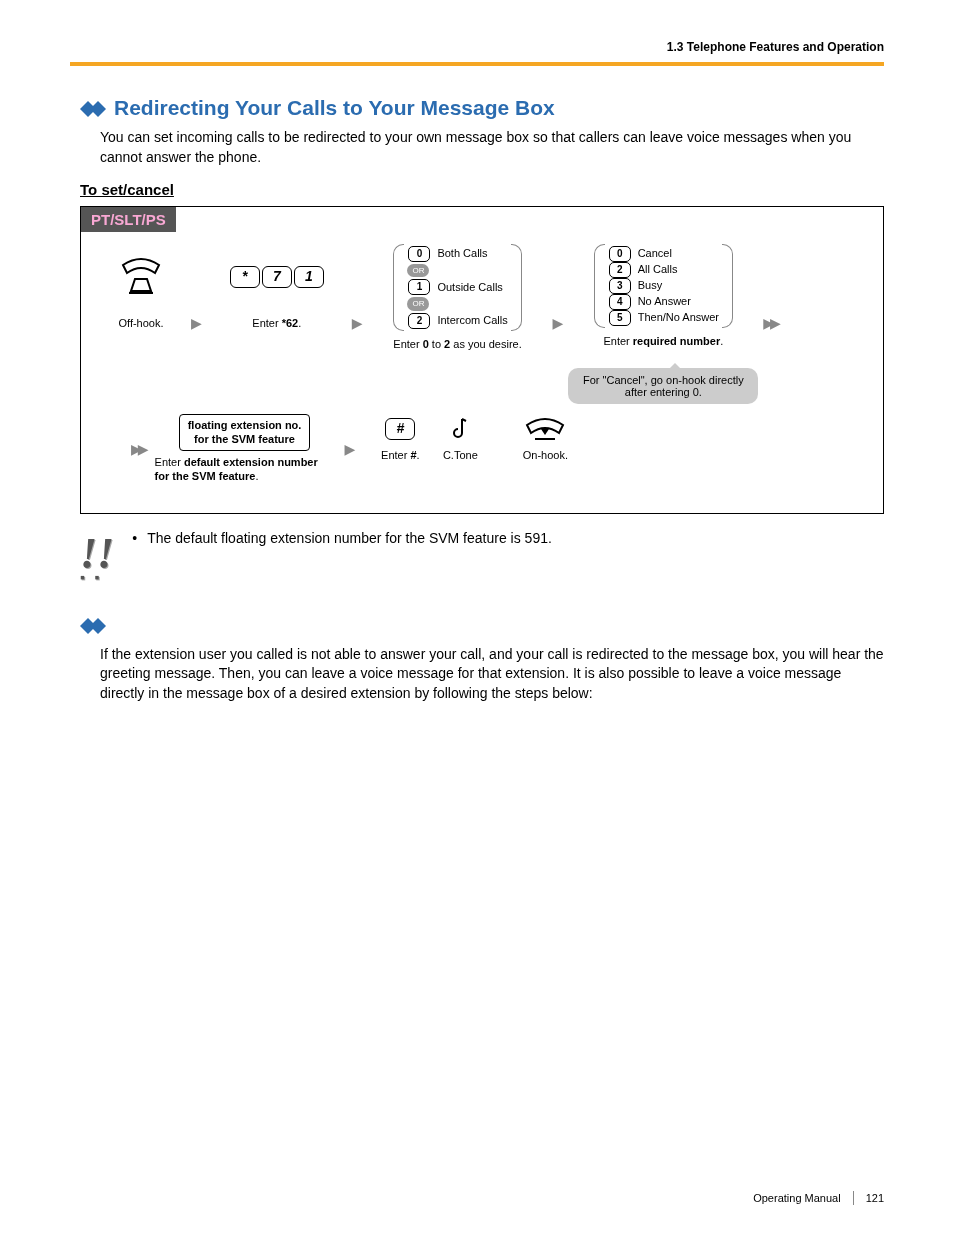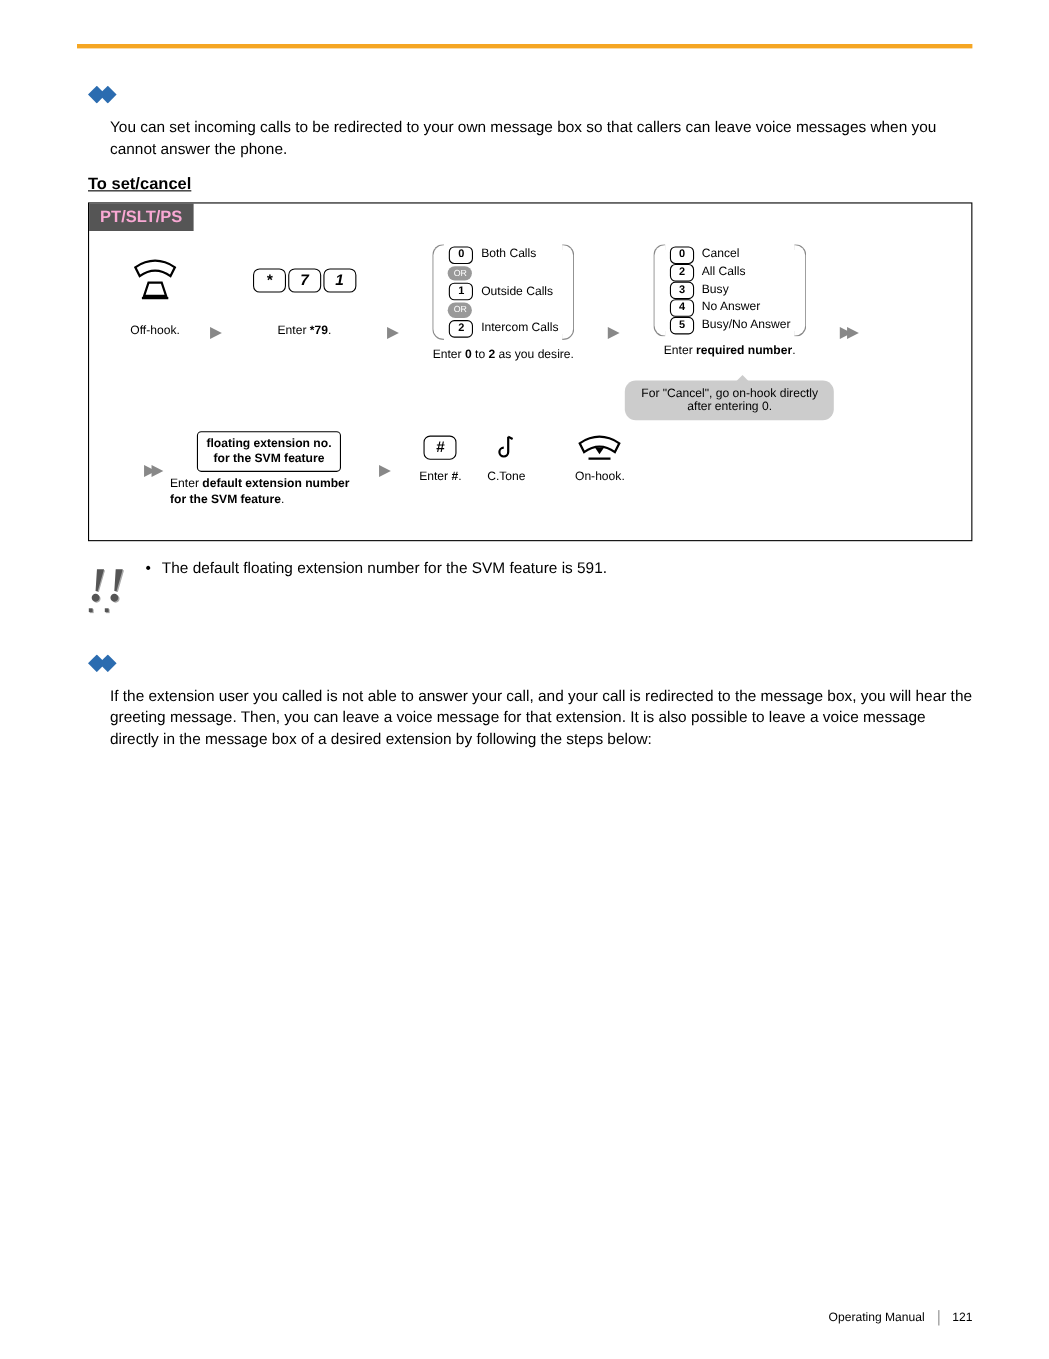--- a/index.html
+++ b/index.html
@@ -170,197 +170,198 @@
     display:flex;
     align-items:center;
     gap:12px;
   }
   .footer .divider { width:1px; height:14px; background:#888;}
 </style>
 </head>
 <body>
 
 <div class="page">
+  <div class="header-right">1.3 Telephone Features and Operation</div>
   <div class="rule"></div>
+
+  <div class="section-title">
+    <span class="dst">
+      <svg width="28" height="16">
+          <polygon points="8,0 16,8 8,16 0,8" fill="#2b6cb0"></polygon>
+          <polygon points="18,0 26,8 18,16 10,8" fill="#2b6cb0"></polygon>
+        </svg>
+    </span><span>Redirecting Your Calls to Your Message Box</span>
+  </div>
+  <div class="body-text">You can set incoming calls to be redirected to your own message box so that callers can leave voice messages when you cannot answer the phone.</div>
+  <div class="subhead">To set/cancel</div>
+
+  <div class="procbox">
+    <div class="tab">PT/SLT/PS</div>
+    <div class="proc-rows">
+
+      <div class="proc-row">
+
+        <div class="step" style="width:80px">
+          <div class="step-icon">
+            <svg width="48" height="40" viewBox="0 0 48 40">
+              <path d="M6 8 Q24 -4 42 8 L38 16 Q24 6 10 16 Z" fill="none" stroke="#000" stroke-width="2"></path>
+              <path d="M18 22 L30 22 L34 34 L14 34 Z" fill="none" stroke="#000" stroke-width="2"></path>
+              <line x1="12" y1="36" x2="36" y2="36" stroke="#000" stroke-width="2"></line>
+            </svg>
+          </div>
+          <div class="step-cap">Off-hook.</div>
+        </div>
+
+        <div class="arrow">▶</div>
+
+        <div class="step" style="width:130px">
+          <div class="step-icon">
+            <span class="key">*</span>
+              <span class="key">7</span>
+              <span class="key">1</span>
+          </div>
+          <div class="step-cap">
+            <span>Enter </span><b>*</b><b>62</b><span>.</span>
+          </div>
+        </div>
+
+        <div class="arrow">▶</div>
+
+        <div class="step" style="width:170px">
+          <div class="step-icon" style="height:auto;">
+            <div class="opt-group">
+              <div class="opt-row">
+                  <span class="key small">0</span>
+                  <span>Both Calls</span>
+                </div>
+              <div class="opt-row" style="justify-content:flex-start">
+                  <span class="or-pill">OR</span>
+                </div>
+              <div class="opt-row">
+                  <span class="key small">1</span>
+                  <span>Outside Calls</span>
+                </div>
+              <div class="opt-row" style="justify-content:flex-start">
+                  <span class="or-pill">OR</span>
+                </div>
+              <div class="opt-row">
+                  <span class="key small">2</span>
+                  <span>Intercom Calls</span>
+                </div>
+            </div>
+          </div>
+          <div class="step-cap">
+            <span>Enter </span><b>0</b><span> to </span><b>2</b><span> as you desire.</span>
+          </div>
+        </div>
+
+        <div class="arrow">▶</div>
+
+        <div class="step" style="width:180px">
+          <div class="step-icon" style="height:auto;">
+            <div class="opt-group">
+              <div class="opt-row">
+                  <span class="key small">0</span>
+                  <span>Cancel</span>
+                </div>
+              <div class="opt-row">
+                  <span class="key small">2</span>
+                  <span>All Calls</span>
+                </div>
+              <div class="opt-row">
+                  <span class="key small">3</span>
+                  <span>Busy</span>
+                </div>
+              <div class="opt-row">
+                  <span class="key small">4</span>
+                  <span>No Answer</span>
+                </div>
+              <div class="opt-row">
+                  <span class="key small">5</span>
+                  <span>Then/No Answer</span>
+                </div>
+            </div>
+          </div>
+          <div class="step-cap">
+            <span>Enter </span><b>required number</b><span>.</span>
+          </div>
+          <div class="callout">For "Cancel", go on-hook directly after entering 0.</div>
+        </div>
+
+        <div class="arrow dbl">▶▶</div>
+      </div>
+
+      <div class="proc-row" style="margin-top:10px">
+
+        <div class="arrow dbl" style="margin-left:30px">▶▶</div>
+
+        <div class="step" style="width:180px">
+          <div class="step-icon" style="height:auto">
+            <div class="float-box">
+              <div>floating extension no.</div>
+              <div>for the SVM feature</div>
+            </div>
+          </div>
+          <div class="step-cap" style="text-align:left; max-width:180px">
+            <span>Enter </span><b>default extension number for the SVM feature</b><span>.</span>
+          </div>
+        </div>
+
+        <div class="arrow">▶</div>
+
+        <div class="step" style="width:70px">
+          <div class="step-icon" style="height:30px">
+            <span class="key">#</span>
+          </div>
+          <div class="step-cap">
+            <span>Enter </span><b>#</b><span>.</span>
+          </div>
+        </div>
+
+        <div class="step" style="width:50px">
+          <div class="step-icon" style="height:30px">
+            <svg width="20" height="24">
+                <path d="M12 2 L12 16 A4 4 0 1 1 8 12" fill="none" stroke="#000" stroke-width="2"></path>
+                <path d="M12 2 L16 4" stroke="#000" stroke-width="2"></path>
+              </svg>
+          </div>
+          <div class="step-cap">C.Tone</div>
+        </div>
+
+        <div class="step" style="width:80px; margin-left:20px">
+          <div class="step-icon" style="height:30px">
+            <svg width="48" height="28" viewBox="0 0 48 28">
+              <path d="M6 10 Q24 -2 42 10 L38 18 Q24 8 10 18 Z" fill="none" stroke="#000" stroke-width="2"></path>
+              <polygon points="24,20 20,14 28,14" fill="#000"></polygon>
+              <line x1="14" y1="24" x2="34" y2="24" stroke="#000" stroke-width="2"></line>
+            </svg>
+          </div>
+          <div class="step-cap">On-hook.</div>
+        </div>
+
+      </div>
+    </div>
+  </div>
+
+  <div class="note-row">
+    <div class="note-mark">!!<span class="dots">▪ ▪</span></div>
+    <div class="note-text">
+      <span>•</span>
+      <span>The default floating extension number for the SVM feature is 591.</span>
+    </div>
+  </div>
 
   <div class="section-title">
     <span class="dst">
       <svg width="28" height="16">
           <polygon points="8,0 16,8 8,16 0,8" fill="#2b6cb0"></polygon>
           <polygon points="18,0 26,8 18,16 10,8" fill="#2b6cb0"></polygon>
         </svg>
     </span>
   </div>
-  <div class="body-text">You can set incoming calls to be redirected to your own message box so that callers can leave voice messages when you cannot answer the phone.</div>
-  <div class="subhead">To set/cancel</div>
-
-  <div class="procbox">
-    <div class="tab">PT/SLT/PS</div>
-    <div class="proc-rows">
-
-      <div class="proc-row">
-
-        <div class="step" style="width:80px">
-          <div class="step-icon">
-            <svg width="48" height="40" viewBox="0 0 48 40">
-              <path d="M6 8 Q24 -4 42 8 L38 16 Q24 6 10 16 Z" fill="none" stroke="#000" stroke-width="2"></path>
-              <path d="M18 22 L30 22 L34 34 L14 34 Z" fill="none" stroke="#000" stroke-width="2"></path>
-              <line x1="12" y1="36" x2="36" y2="36" stroke="#000" stroke-width="2"></line>
-            </svg>
-          </div>
-          <div class="step-cap">Off-hook.</div>
-        </div>
-
-        <div class="arrow">▶</div>
-
-        <div class="step" style="width:130px">
-          <div class="step-icon">
-            <span class="key">*</span>
-              <span class="key">7</span>
-              <span class="key">1</span>
-          </div>
-          <div class="step-cap">
-            <span>Enter </span><b>*</b><b>79</b><span>.</span>
-          </div>
-        </div>
-
-        <div class="arrow">▶</div>
-
-        <div class="step" style="width:170px">
-          <div class="step-icon" style="height:auto;">
-            <div class="opt-group">
-              <div class="opt-row">
-                  <span class="key small">0</span>
-                  <span>Both Calls</span>
-                </div>
-              <div class="opt-row" style="justify-content:flex-start">
-                  <span class="or-pill">OR</span>
-                </div>
-              <div class="opt-row">
-                  <span class="key small">1</span>
-                  <span>Outside Calls</span>
-                </div>
-              <div class="opt-row" style="justify-content:flex-start">
-                  <span class="or-pill">OR</span>
-                </div>
-              <div class="opt-row">
-                  <span class="key small">2</span>
-                  <span>Intercom Calls</span>
-                </div>
-            </div>
-          </div>
-          <div class="step-cap">
-            <span>Enter </span><b>0</b><span> to </span><b>2</b><span> as you desire.</span>
-          </div>
-        </div>
-
-        <div class="arrow">▶</div>
-
-        <div class="step" style="width:180px">
-          <div class="step-icon" style="height:auto;">
-            <div class="opt-group">
-              <div class="opt-row">
-                  <span class="key small">0</span>
-                  <span>Cancel</span>
-                </div>
-              <div class="opt-row">
-                  <span class="key small">2</span>
-                  <span>All Calls</span>
-                </div>
-              <div class="opt-row">
-                  <span class="key small">3</span>
-                  <span>Busy</span>
-                </div>
-              <div class="opt-row">
-                  <span class="key small">4</span>
-                  <span>No Answer</span>
-                </div>
-              <div class="opt-row">
-                  <span class="key small">5</span>
-                  <span>Busy/No Answer</span>
-                </div>
-            </div>
-          </div>
-          <div class="step-cap">
-            <span>Enter </span><b>required number</b><span>.</span>
-          </div>
-          <div class="callout">For "Cancel", go on-hook directly after entering 0.</div>
-        </div>
-
-        <div class="arrow dbl">▶▶</div>
-      </div>
-
-      <div class="proc-row" style="margin-top:10px">
-
-        <div class="arrow dbl" style="margin-left:30px">▶▶</div>
-
-        <div class="step" style="width:180px">
-          <div class="step-icon" style="height:auto">
-            <div class="float-box">
-              <div>floating extension no.</div>
-              <div>for the SVM feature</div>
-            </div>
-          </div>
-          <div class="step-cap" style="text-align:left; max-width:180px">
-            <span>Enter </span><b>default extension number for the SVM feature</b><span>.</span>
-          </div>
-        </div>
-
-        <div class="arrow">▶</div>
-
-        <div class="step" style="width:70px">
-          <div class="step-icon" style="height:30px">
-            <span class="key">#</span>
-          </div>
-          <div class="step-cap">
-            <span>Enter </span><b>#</b><span>.</span>
-          </div>
-        </div>
-
-        <div class="step" style="width:50px">
-          <div class="step-icon" style="height:30px">
-            <svg width="20" height="24">
-                <path d="M12 2 L12 16 A4 4 0 1 1 8 12" fill="none" stroke="#000" stroke-width="2"></path>
-                <path d="M12 2 L16 4" stroke="#000" stroke-width="2"></path>
-              </svg>
-          </div>
-          <div class="step-cap">C.Tone</div>
-        </div>
-
-        <div class="step" style="width:80px; margin-left:20px">
-          <div class="step-icon" style="height:30px">
-            <svg width="48" height="28" viewBox="0 0 48 28">
-              <path d="M6 10 Q24 -2 42 10 L38 18 Q24 8 10 18 Z" fill="none" stroke="#000" stroke-width="2"></path>
-              <polygon points="24,20 20,14 28,14" fill="#000"></polygon>
-              <line x1="14" y1="24" x2="34" y2="24" stroke="#000" stroke-width="2"></line>
-            </svg>
-          </div>
-          <div class="step-cap">On-hook.</div>
-        </div>
-
-      </div>
-    </div>
-  </div>
-
-  <div class="note-row">
-    <div class="note-mark">!!<span class="dots">▪ ▪</span></div>
-    <div class="note-text">
-      <span>•</span>
-      <span>The default floating extension number for the SVM feature is 591.</span>
-    </div>
-  </div>
-
-  <div class="section-title">
-    <span class="dst">
-      <svg width="28" height="16">
-          <polygon points="8,0 16,8 8,16 0,8" fill="#2b6cb0"></polygon>
-          <polygon points="18,0 26,8 18,16 10,8" fill="#2b6cb0"></polygon>
-        </svg>
-    </span>
-  </div>
   <div class="body-text">If the extension user you called is not able to answer your call, and your call is redirected to the message box, you will hear the greeting message. Then, you can leave a voice message for that extension. It is also possible to leave a voice message directly in the message box of a desired extension by following the steps below:</div>
 
   <div class="footer">
     <span>Operating Manual</span>
     <span class="divider"></span>
     <span>121</span>
   </div>
 </div>
 
 </body></html>

